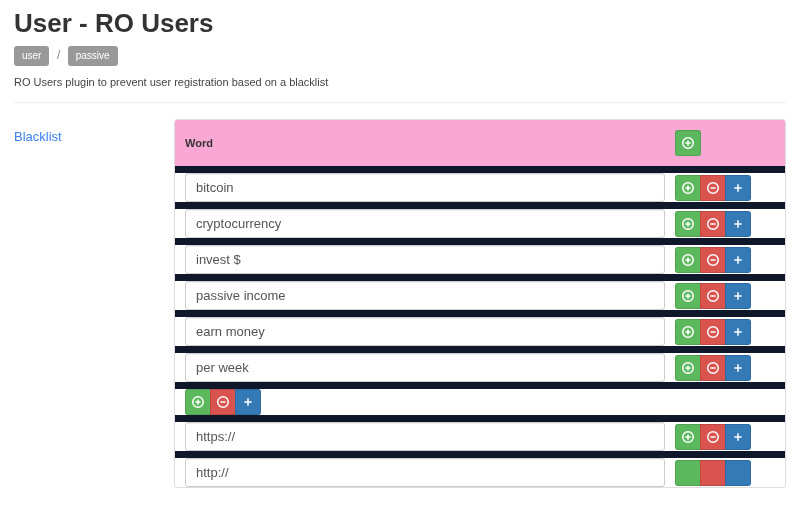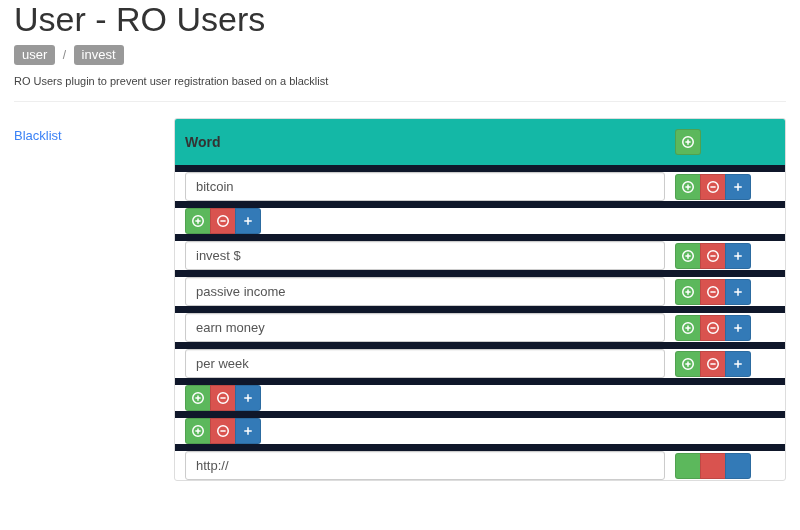--- a/index.html
+++ b/index.html
@@ -4,33 +4,33 @@
 <style>
   * { box-sizing: border-box; }
   body {
     margin: 0;
     padding: 0 14px;
     font-family: -apple-system, BlinkMacSystemFont, "Segoe UI", Helvetica, Arial, sans-serif;
     color: #333;
     background: #fff;
   }
   .page-title {
-    font-size: 34px;
-    font-weight: 400;
-    margin: 0 0 6px 0;
+    font-size: 26px;
+    font-weight: 700;
+    margin: 8px 0 6px 0;
     color: #333;
   }
   .breadcrumb {
     margin-bottom: 10px;
   }
   .crumb {
     display: inline-block;
     background: #999;
     color: #fff;
-    font-size: 13px;
+    font-size: 10px;
     padding: 3px 8px;
     border-radius: 3px;
     line-height: 14px;
   }
   .crumb-sep {
     display: inline-block;
     color: #888;
     margin: 0 3px;
     font-size: 12px;
   }
@@ -65,23 +65,23 @@
     overflow: hidden;
   }
   .tbl-row {
     display: flex;
     align-items: center;
     border-top: 7px solid #0f172a;
     padding: 0 10px;
   }
   .tbl-row:first-child { border-top: none; }
   .tbl-row.header {
-    background: #14b8a6;
+    background: #f9a8d4;
     font-weight: 700;
-    font-size: 14px;
+    font-size: 11px;
     padding: 10px 10px;
   }
   .cell-word {
     flex: 1;
     padding-right: 10px;
   }
   .cell-actions {
     flex: 0 0 100px;
     display: flex;
     justify-content: flex-start;
@@ -120,21 +120,21 @@
   svg.icon { width: 12px; height: 12px; display: block; }
 </style>
 </head>
 <body>
 
 <h1 class="page-title">User - RO Users</h1>
 
 <div class="breadcrumb">
   <span class="crumb">user</span>
   <span class="crumb-sep">/</span>
-  <span class="crumb">invest</span>
+  <span class="crumb">passive</span>
 </div>
 
 <p class="description">RO Users plugin to prevent user registration based on a blacklist</p>
 
 <hr class="sep">
 
 <div class="form-row">
   <div class="label-col">Blacklist</div>
   <div class="field-col">
     <div class="tbl">
@@ -175,20 +175,23 @@
           <svg class="icon" viewBox="0 0 16 16">
             <line x1="8" y1="3" x2="8" y2="13" stroke="#fff" stroke-width="2"></line>
             <line x1="3" y1="8" x2="13" y2="8" stroke="#fff" stroke-width="2"></line>
           </svg>
         </button>
       </div>
     </div>
   </div>
 
   <div class="tbl-row">
+    <div class="cell-word">
+      <input type="text" class="word-input" value="cryptocurrency" style="">
+    </div>
     <div class="cell-actions">
       <div class="btn-group">
         <button class="btn btn-green">
           <svg class="icon" viewBox="0 0 16 16">
             <circle cx="8" cy="8" r="7" fill="none" stroke="#fff" stroke-width="2"></circle>
             <line x1="8" y1="4.5" x2="8" y2="11.5" stroke="#fff" stroke-width="2"></line>
             <line x1="4.5" y1="8" x2="11.5" y2="8" stroke="#fff" stroke-width="2"></line>
           </svg>
         </button>
         <button class="btn btn-red">
@@ -343,20 +346,23 @@
           <svg class="icon" viewBox="0 0 16 16">
             <line x1="8" y1="3" x2="8" y2="13" stroke="#fff" stroke-width="2"></line>
             <line x1="3" y1="8" x2="13" y2="8" stroke="#fff" stroke-width="2"></line>
           </svg>
         </button>
       </div>
     </div>
   </div>
 
   <div class="tbl-row">
+    <div class="cell-word">
+      <input type="text" class="word-input" value="https://" style="">
+    </div>
     <div class="cell-actions">
       <div class="btn-group">
         <button class="btn btn-green">
           <svg class="icon" viewBox="0 0 16 16">
             <circle cx="8" cy="8" r="7" fill="none" stroke="#fff" stroke-width="2"></circle>
             <line x1="8" y1="4.5" x2="8" y2="11.5" stroke="#fff" stroke-width="2"></line>
             <line x1="4.5" y1="8" x2="11.5" y2="8" stroke="#fff" stroke-width="2"></line>
           </svg>
         </button>
         <button class="btn btn-red">

